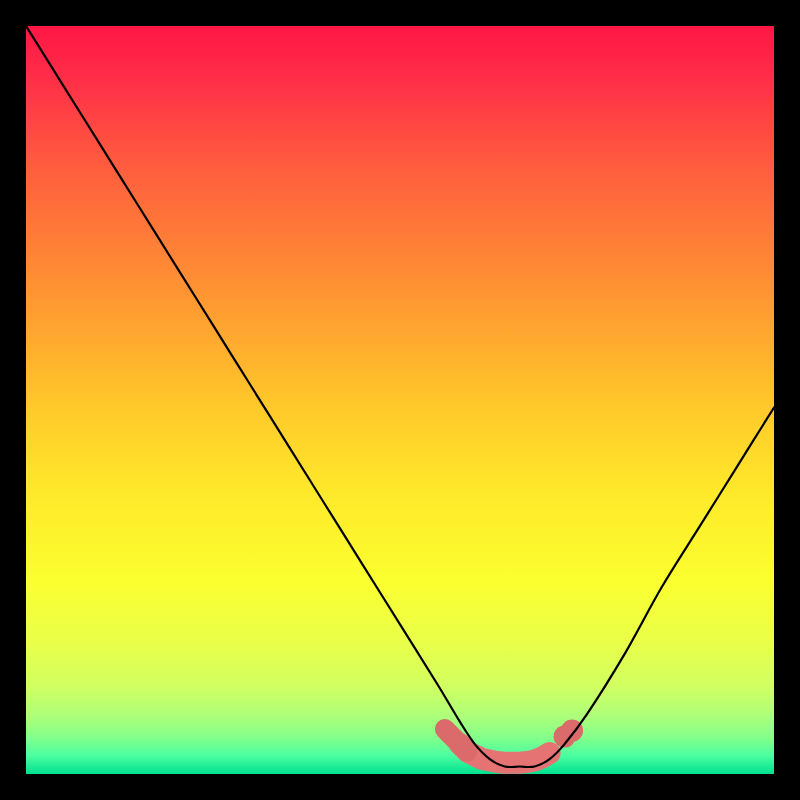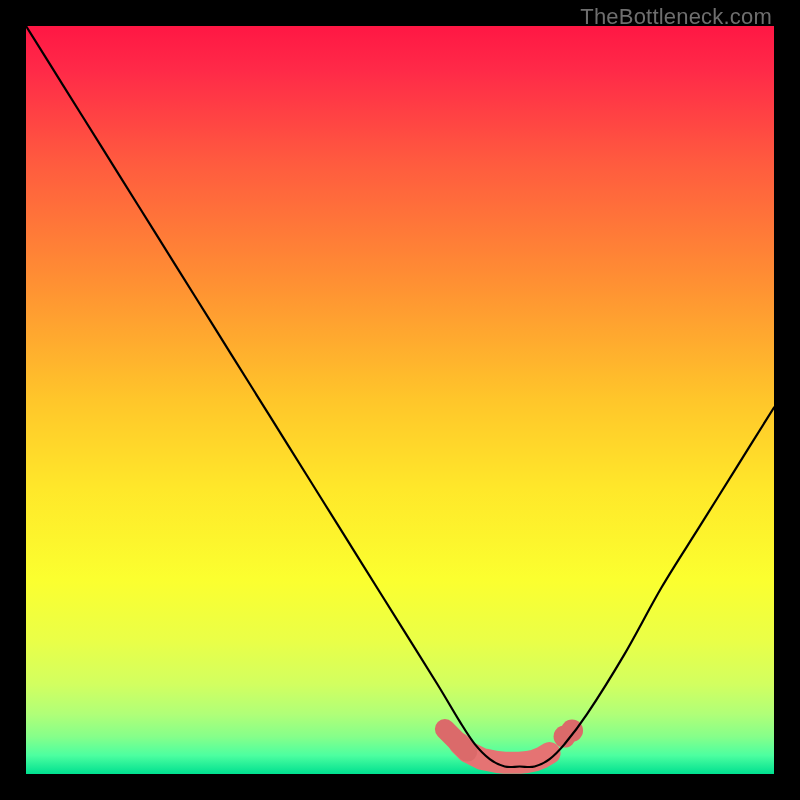--- a/index.html
+++ b/index.html
@@ -76,15 +76,14 @@
           <path d="M 433.84 718.08 L 441.32 725.56 L 448.80 729.30 L 456.28 733.04 L 463.76 734.54 L 471.24 736.03 L 478.72 736.78 L 486.20 736.78 L 493.68 736.78 L 501.16 736.03 L 508.64 734.54 L 516.12 731.54 L 523.60 727.06" fill="none" stroke="#e57373" stroke-width="22" stroke-linecap="round" stroke-linejoin="round"></path>
           <path d="M 418.88 703.12 L 426.36 710.60 L 433.84 718.08 L 441.32 725.56" fill="none" stroke="#db6a6a" stroke-width="20" stroke-linecap="round"></path>
           <circle cx="538.56" cy="710.60" r="11" fill="#db6a6a"></circle>
           <circle cx="546.04" cy="704.62" r="11" fill="#db6a6a"></circle>
         </g>
       <path id="bottleneck-path" fill="none" stroke="#000000" stroke-width="2.2" stroke-linecap="round" stroke-linejoin="round" d="M 0.00 0.00 C 6.23 9.97, 24.93 39.89, 37.40 59.84 C 49.87 79.79, 62.33 99.73, 74.80 119.68 C 87.27 139.63, 99.73 159.57, 112.20 179.52 C 124.67 199.47, 137.13 219.41, 149.60 239.36 C 162.07 259.31, 174.53 279.25, 187.00 299.20 C 199.47 319.15, 211.93 339.09, 224.40 359.04 C 236.87 378.99, 249.33 398.93, 261.80 418.88 C 274.27 438.83, 286.73 458.77, 299.20 478.72 C 311.67 498.67, 324.13 518.61, 336.60 538.56 C 349.07 558.51, 361.53 578.45, 374.00 598.40 C 386.47 618.35, 401.43 642.03, 411.40 658.24 C 421.37 674.45, 427.61 685.67, 433.84 695.64 C 440.07 705.61, 443.81 711.85, 448.80 718.08 C 453.79 724.31, 458.77 729.30, 463.76 733.04 C 468.75 736.78, 473.73 739.27, 478.72 740.52 C 483.71 741.77, 488.69 740.52, 493.68 740.52 C 498.67 740.52, 503.65 741.77, 508.64 740.52 C 513.63 739.27, 518.61 736.78, 523.60 733.04 C 528.59 729.30, 532.33 725.56, 538.56 718.08 C 544.79 710.60, 551.03 703.12, 561.00 688.16 C 570.97 673.20, 585.93 649.51, 598.40 628.32 C 610.87 607.13, 623.33 582.19, 635.80 561.00 C 648.27 539.81, 660.73 521.11, 673.20 501.16 C 685.67 481.21, 698.13 461.27, 710.60 441.32 C 723.07 421.37, 741.77 391.45, 748.00 381.48"></path>
     </svg>
 
   </div>
 
-  <div class="watermark">TheBottleneck.com</div>
 
 </div>
 
 </body></html>

